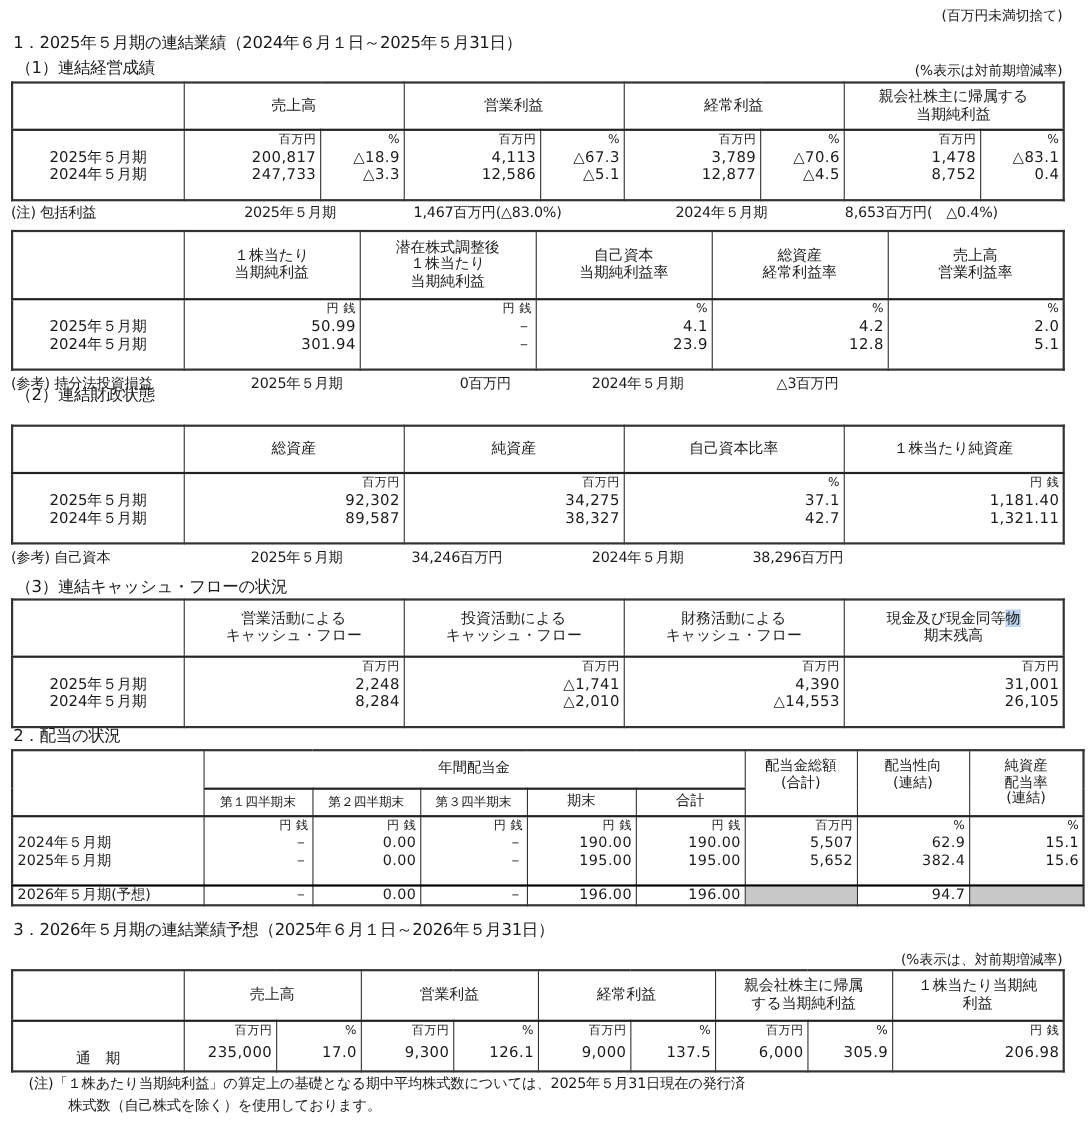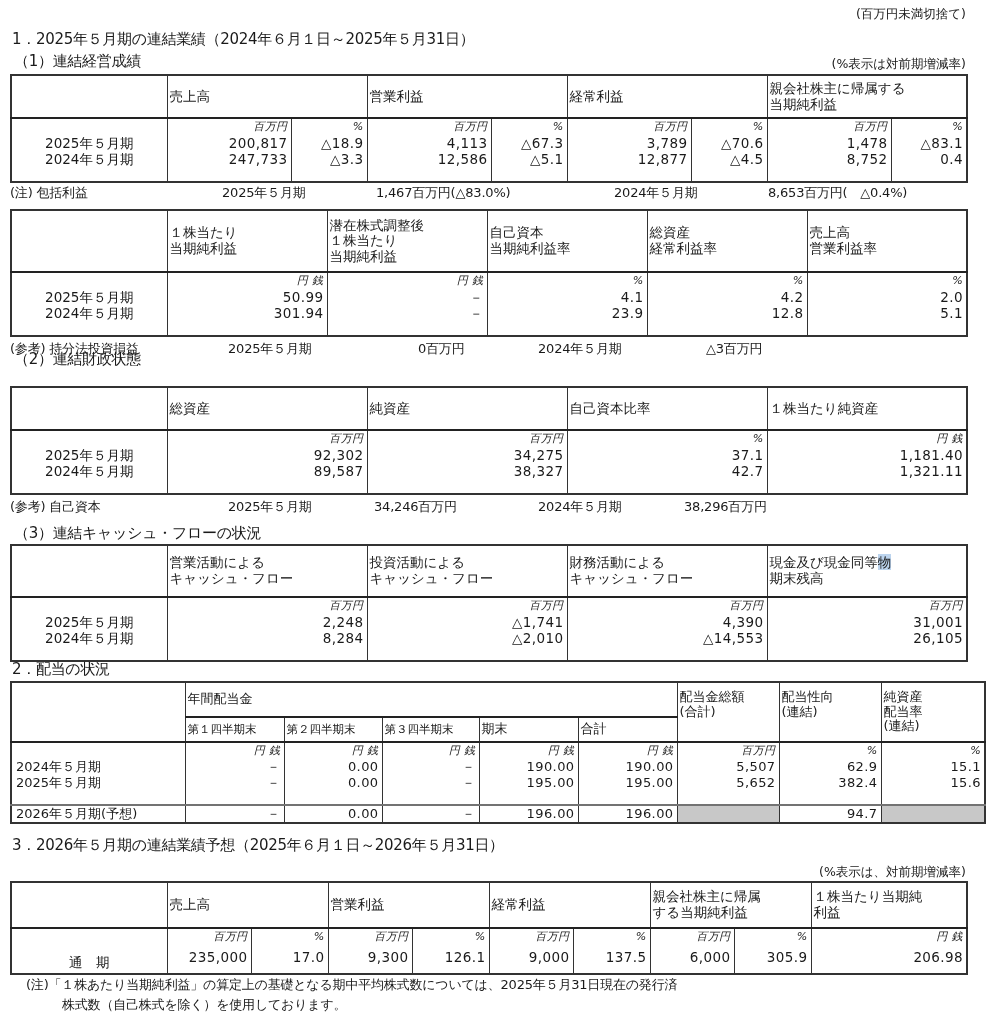--- a/index.html
+++ b/index.html
@@ -14,25 +14,25 @@
   .small { font-size: 12.5px; }
   .note { font-size: 13px; letter-spacing: -0.2px; }
   table.t {
     position: absolute; border-collapse: collapse; table-layout: fixed;
     border: 2px solid #333; font-size: 13.5px;
   }
   table.t td {
     border: 1.5px solid #333; padding: 0 2px; overflow: hidden;
     white-space: nowrap; line-height: 1.1;
   }
-  table.t .hdr td { vertical-align: middle; line-height: 1.15; }
+  table.t .hdr td { text-align: center; vertical-align: middle; line-height: 1.15; }
   table.t .hdr { border-bottom: 2.5px solid #222; }
   table.t td.num { text-align: right; vertical-align: top; padding-right: 3px; line-height: 16px; letter-spacing: 0.4px; }
   table.t td.lab { text-align: center; vertical-align: top; line-height: 16px; }
-  .unit { font-size: 11px; display: block; font-style: italic; }
+  .unit { font-size: 11px; display: block; }
   .shaded { background: #c8c8c8; }
   .sel { background: #bcd4ee; }
   .line { display: block; }
 </style>
 </head>
 <body>
 
 <div class="abs small" style="right:26px; top:6px;">(百万円未満切捨て)</div>
 <div class="abs h1" style="left:12px; top:30px;">1．2025年５月期の連結業績（2024年６月１日～2025年５月31日）</div>
 <div class="abs h2" style="left:14px; top:52px;">（1）連結経営成績</div>
@@ -384,21 +384,21 @@
           <span class="unit">%</span>
           <span class="line">62.9</span>
           <span class="line">382.4</span>
         </td>
     <td class="num">
           <span class="unit">%</span>
           <span class="line">15.1</span>
           <span class="line">15.6</span>
         </td>
   </tr>
-  <tr style="height:16px; border-top:2px solid #737373;">
+  <tr style="height:16px; border-top:2px solid #000000;">
     <td class="lab" style="text-align:left; padding-left:4px; vertical-align:middle;">2026年５月期(予想)</td>
     <td class="num" style="vertical-align:middle;">－</td>
     <td class="num" style="vertical-align:middle;">0.00</td>
     <td class="num" style="vertical-align:middle;">－</td>
     <td class="num" style="vertical-align:middle;">196.00</td>
     <td class="num" style="vertical-align:middle;">196.00</td>
     <td class="num shaded"></td>
     <td class="num" style="vertical-align:middle;">94.7</td>
     <td class="num shaded"></td>
   </tr>

